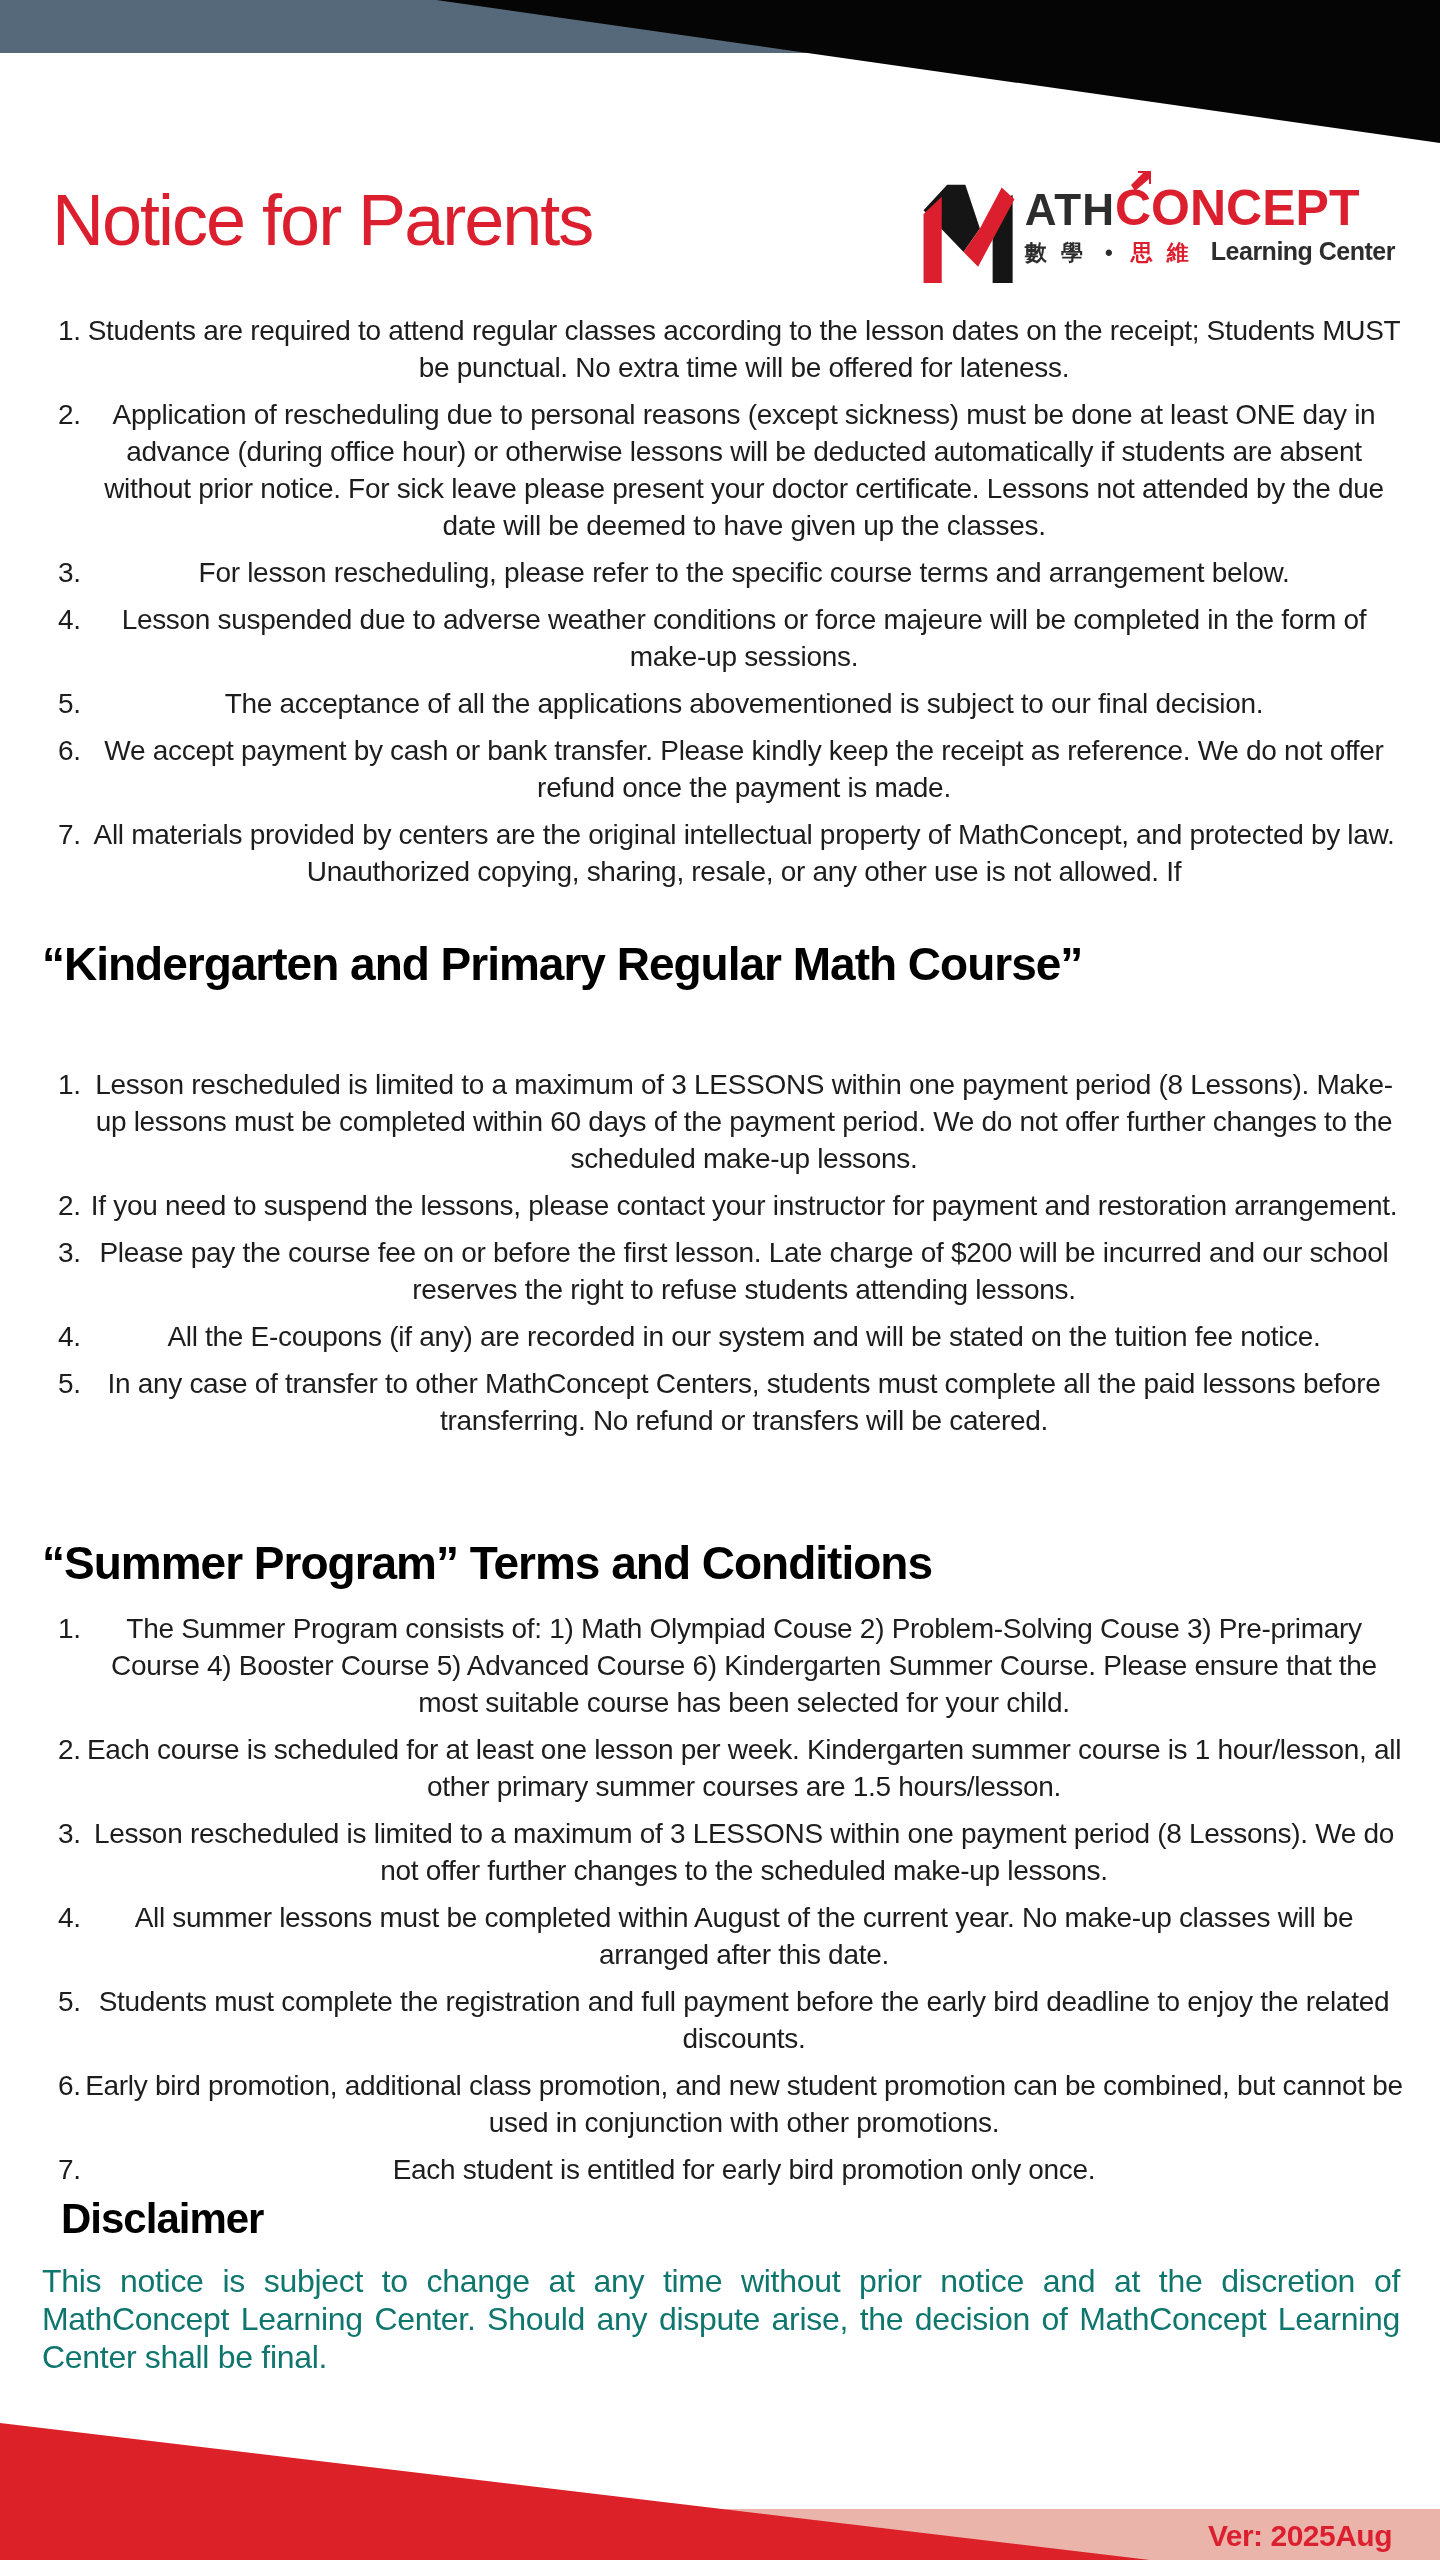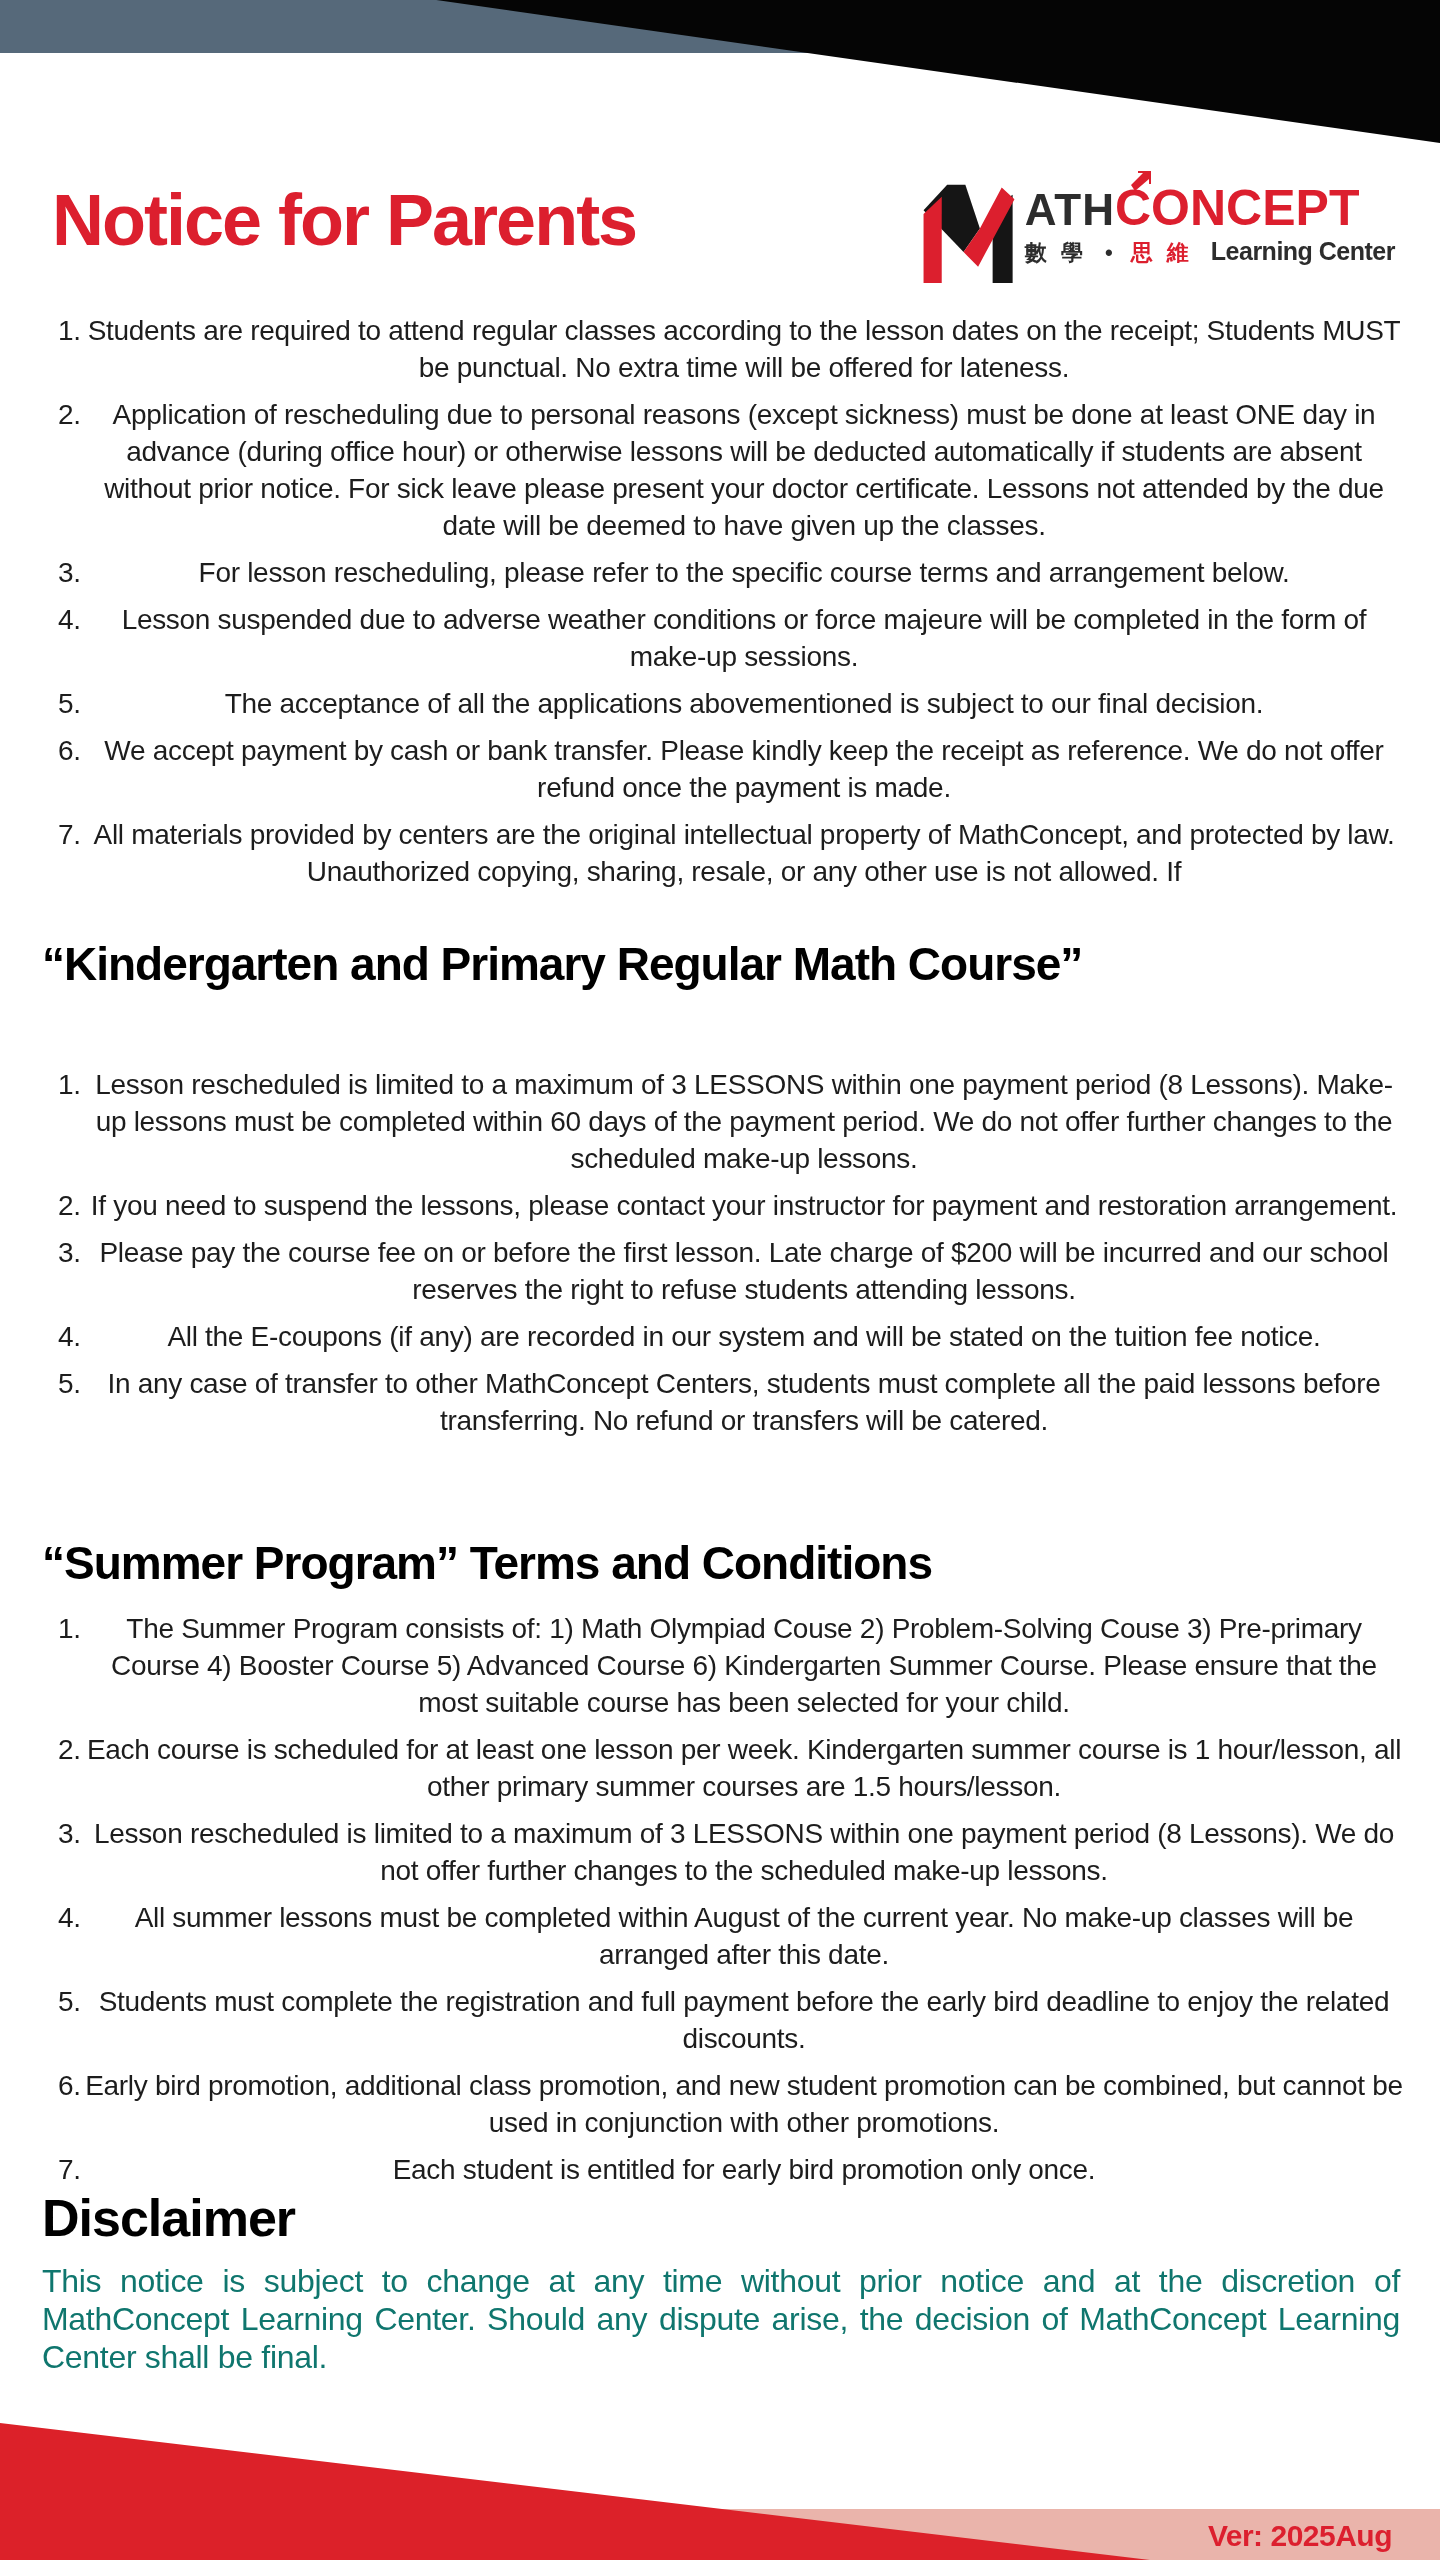--- a/index.html
+++ b/index.html
@@ -24,21 +24,21 @@
     background:#050505;
     clip-path:polygon(30.3% 0, 100% 0, 100% 100%);
   }
 
   
   .header {
     position:absolute; top:183px; left:52px; right:45px;
     display:flex; justify-content:space-between; align-items:flex-start;
   }
   .page-title {
-    font-size:72px; font-weight:700; letter-spacing:-2px;
+    font-size:72px; font-weight:400; letter-spacing:-2px;
     color:#dc1f2e; line-height:1.05; white-space:nowrap;
   }
   .logo { display:flex; align-items:flex-start; }
   .logo-m { width:96px; height:100px; margin-right:8px; }
   .logo-text { display:flex; flex-direction:column; }
   .logo-word { display:flex; align-items:baseline; line-height:1; position:relative; }
   .logo-ath { font-size:44px; font-weight:700; color:#2d2d2d; letter-spacing:1px; }
   .logo-concept { font-size:50px; font-weight:700; color:#dc1f2e; letter-spacing:0; }
   .c-arrow { position:absolute; left:96px; top:-12px; width:30px; height:20px; }
   .logo-tagline { display:flex; align-items:baseline; gap:18px; margin-top:4px; }
@@ -66,21 +66,21 @@
   .list-summer      { top:1610px; }
 
   
   .section-heading {
     position:absolute; left:42px; right:40px;
     font-size:46px; font-weight:700; letter-spacing:-1px;
     color:#000000; line-height:57px;
   }
   .heading-kindergarten { top:936px; }
   .heading-summer       { top:1535px; }
-  .heading-disclaimer   { top:2190px; font-size:52px; }
+  .heading-disclaimer   { top:2190px; font-size:42px;margin-left:19px; }
 
   
   .disclaimer-body {
     position:absolute; top:2262px; left:42px; width:1358px;
     font-size:32px; line-height:38px; letter-spacing:-0.3px;
     text-align:justify; color:#0f766e;
   }
 
   
   .strip-pink {

